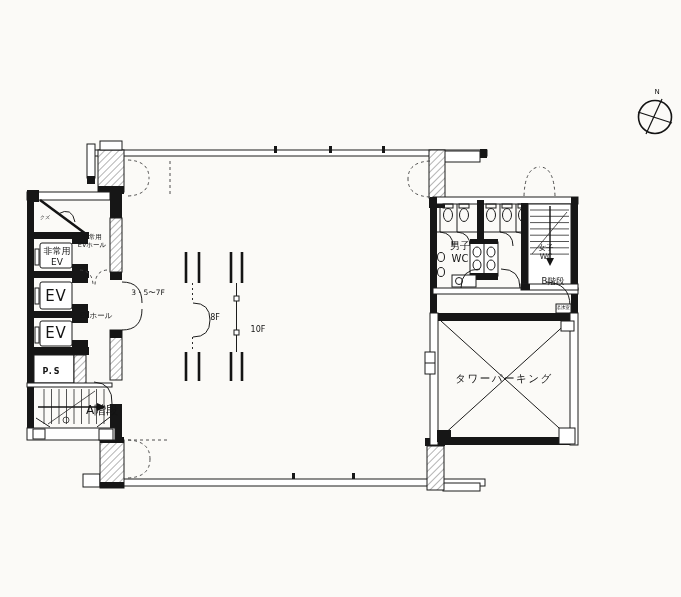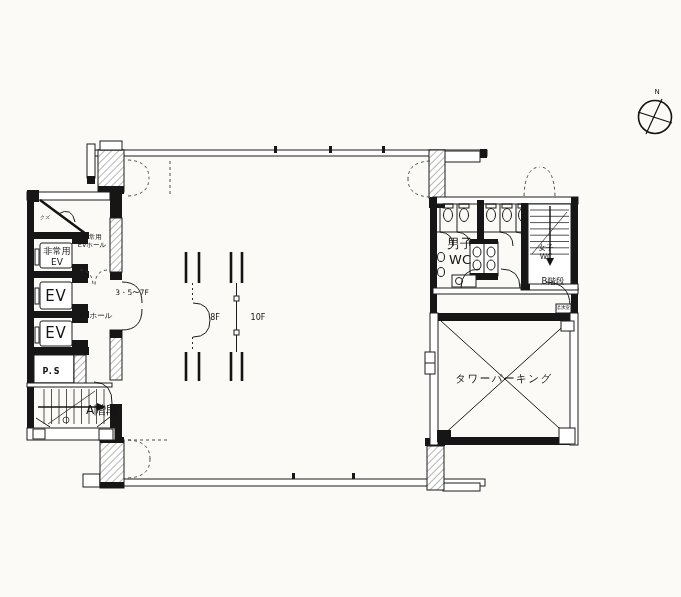--- a/index.html
+++ b/index.html
@@ -285,27 +285,27 @@
   </g>
 </svg>
 
 <div class="lbl" style="left:45px;top:217px;font-size:5px;">クズ</div>
 <div class="lbl" style="left:92px;top:241px;font-size:6.5px;">非常用
 EVホール</div>
 <div class="lbl" style="left:57px;top:257px;font-size:9px;">非常用
 EV</div>
 <div class="lbl" style="left:56px;top:296px;font-size:15px;letter-spacing:1px;">EV</div>
 <div class="lbl" style="left:96px;top:316px;font-size:7.5px;">EVホール</div>
-<div class="lbl" style="left:132px;top:293px;font-size:7.5px;">3・5〜7F</div>
+<div class="lbl" style="left:148px;top:293px;font-size:7.5px;">3・5〜7F</div>
 <div class="lbl" style="left:56px;top:333px;font-size:15px;letter-spacing:1px;">EV</div>
 <div class="lbl" style="left:52px;top:372px;font-size:8px;font-weight:bold;letter-spacing:2px;text-align:right;">P.S</div>
 <div class="lbl" style="left:102px;top:410px;font-size:12px;">A階段</div>
 <div class="lbl" style="left:215px;top:318px;font-size:8px;text-align:center;">8F</div>
-<div class="lbl" style="left:258px;top:318px;font-size:8px;">10F</div>
-<div class="lbl" style="left:460px;top:252px;font-size:13px;">男子
+<div class="lbl" style="left:258px;top:330px;font-size:8px;">10F</div>
+<div class="lbl" style="left:460px;top:252px;font-size:10px;">男子
 WC</div>
 <div class="lbl" style="left:500px;top:252px;font-size:7.5px;margin-left:46px;">女子
 WC</div>
 <div class="lbl" style="left:553px;top:281px;font-size:8.5px;">B階段</div>
 <div class="lbl" style="left:563px;top:308px;font-size:4.5px;">湯沸室</div>
 <div class="lbl" style="left:504px;top:379px;font-size:10.5px;letter-spacing:1.5px;">タワーパーキング</div>
 <div class="lbl" style="left:657px;top:92px;font-size:7px;">N</div>
 
 </div>
 

